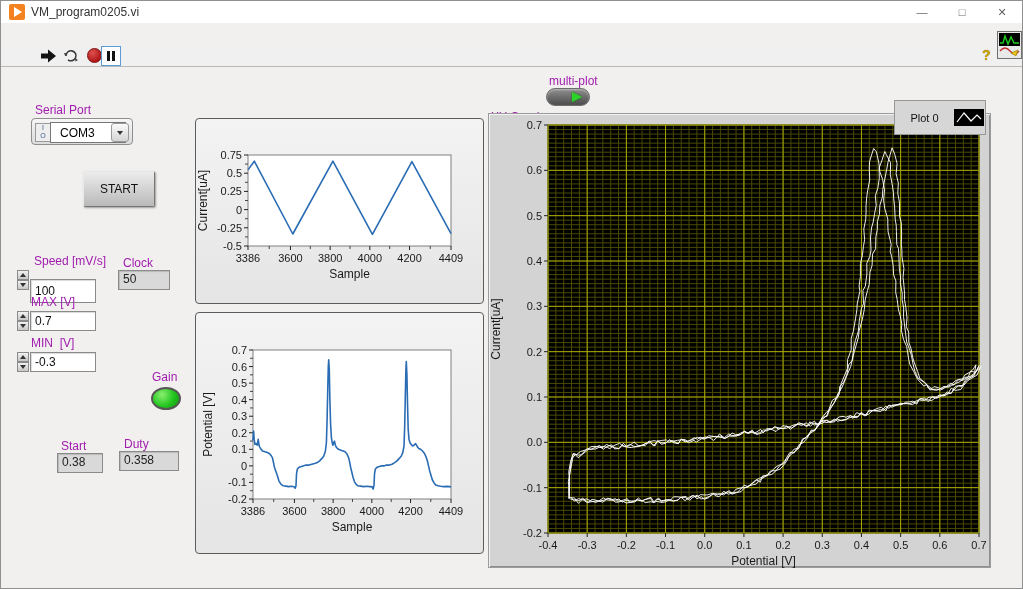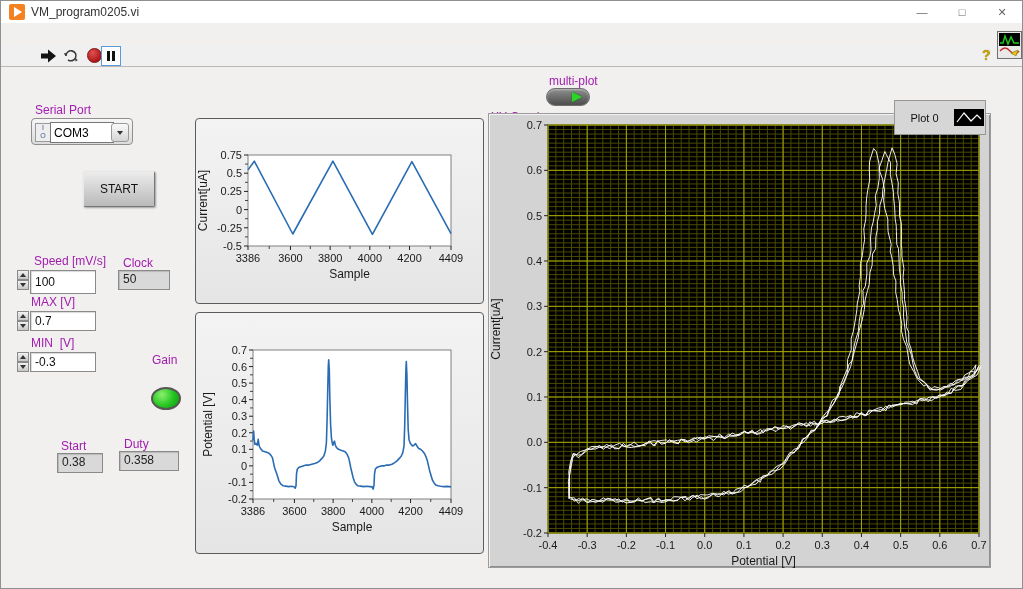--- a/index.html
+++ b/index.html
@@ -32,21 +32,21 @@
   .lbl{position:absolute;font-size:12px;color:#a21caf;white-space:pre;}
   .field{position:absolute;box-sizing:border-box;border:1px solid #8a8a8a;background:#ffffff;font-size:12px;color:#111;
          font-family:"Liberation Sans",sans-serif;padding:1px 4px;box-shadow:inset 1px 1px 1px rgba(0,0,0,0.15);}
   .ind{background:#d9d9d9;color:#222;}
   .spin{position:absolute;width:12px;height:20px;display:flex;flex-direction:column;}
   .spin .sb{flex:1;border:1px solid #8a8a8a;background:linear-gradient(#f2f2f2,#c7c7c7);display:flex;align-items:center;justify-content:center;box-sizing:border-box;}
   .tri-up{width:0;height:0;border-left:3px solid transparent;border-right:3px solid transparent;border-bottom:4px solid #333;}
   .tri-dn{width:0;height:0;border-left:3px solid transparent;border-right:3px solid transparent;border-top:4px solid #333;}
   .combo-wrap{position:absolute;left:30px;top:117px;width:102px;height:27px;background:linear-gradient(#f6f6f6,#dcdcdc);border:1px solid #8f8f8f;border-radius:4px;box-sizing:border-box;}
   .combo-io{position:absolute;left:3px;top:4px;width:14px;height:17px;border:1px solid #9a9a9a;background:#eee;font-size:7px;color:#3a5a8a;text-align:center;line-height:8px;}
-  .combo-input{position:absolute;left:18px;top:3px;width:56px;height:19px;border:1px solid #777;background:#fff;font-size:12px;padding:0 3px;font-family:"Liberation Sans",sans-serif;}
+  .combo-input{position:absolute;left:18px;top:3px;width:56px;height:19px;border:1px solid #777;background:#fff;font-size:12px;padding:0 9px;font-family:"Liberation Sans",sans-serif;}
   .combo-btn{position:absolute;right:3px;top:4px;width:16px;height:17px;border:1px solid #9a9a9a;border-radius:3px;background:linear-gradient(#fafafa,#d5d5d5);display:flex;align-items:center;justify-content:center;}
   .start-btn{position:absolute;left:82px;top:170px;width:70px;height:34px;background:linear-gradient(#ececec,#b9b9b9);
              border:1px solid #777;border-top-color:#e8e8e8;border-left-color:#e8e8e8;border-radius:2px;
              box-shadow:1px 1px 2px rgba(0,0,0,0.35);font-size:12px;color:#111;display:flex;align-items:center;justify-content:center;}
   .led{position:absolute;left:150px;top:386px;width:30px;height:23px;border-radius:50%;
        background:radial-gradient(circle at 35% 30%,#8af06f,#22c41e 55%,#129310);border:2px solid #565656;box-sizing:border-box;}
   .switch{position:absolute;left:545px;top:87px;width:44px;height:18px;border-radius:9px;
           background:linear-gradient(#8f8f8f,#4c4c4c);border:1px solid #6d6d6d;box-shadow:inset 0 1px 2px rgba(255,255,255,0.4);box-sizing:border-box;}
   .switch .green{position:absolute;right:7px;top:3px;width:0;height:0;border-top:5px solid transparent;border-bottom:5px solid transparent;border-left:10px solid #2ed32a;filter:drop-shadow(0 0 1px #0a7a08);}
 
@@ -124,21 +124,21 @@
 
   <div class="lbl" style="left:33px;top:253px">Speed [mV/s]</div>
   <div class="spin" style="left:16px;top:269px">
     <span class="sb">
         <span class="tri-up"></span>
       </span>
     <span class="sb">
         <span class="tri-dn"></span>
       </span>
   </div>
-  <input class="field" style="left: 29px; top: 269px; width: 66px; height: 24px;" value="100">
+  <input class="field" style="left: 29px; top: 278px; width: 66px; height: 24px;" value="100">
 
   <div class="lbl" style="left:122px;top:255px">Clock</div>
   <div class="field ind" style="left:117px;top:269px;width:52px;height:20px">50</div>
 
   <div class="lbl" style="left:30px;top:294px">MAX [V]</div>
   <div class="spin" style="left:16px;top:310px">
     <span class="sb">
         <span class="tri-up"></span>
       </span>
     <span class="sb">
@@ -151,21 +151,21 @@
   <div class="spin" style="left:16px;top:351px">
     <span class="sb">
         <span class="tri-up"></span>
       </span>
     <span class="sb">
         <span class="tri-dn"></span>
       </span>
   </div>
   <input class="field" style="left: 29px; top: 351px; width: 66px; height: 20px;" value="-0.3">
 
-  <div class="lbl" style="left:151px;top:352px">Gain</div>
+  <div class="lbl" style="left:151px;top:369px">Gain</div>
   <div class="led"></div>
 
   <div class="lbl" style="left:60px;top:438px">Start</div>
   <div class="field ind" style="left:56px;top:452px;width:46px;height:20px">0.38</div>
 
   <div class="lbl" style="left:123px;top:436px">Duty</div>
   <div class="field ind" style="left:118px;top:450px;width:60px;height:20px">0.358</div>
 
   <div class="panel" id="chart-current" style="left:194px;top:117px;width:289px;height:186px">
       <svg class="chart-svg" width="289" height="186">

